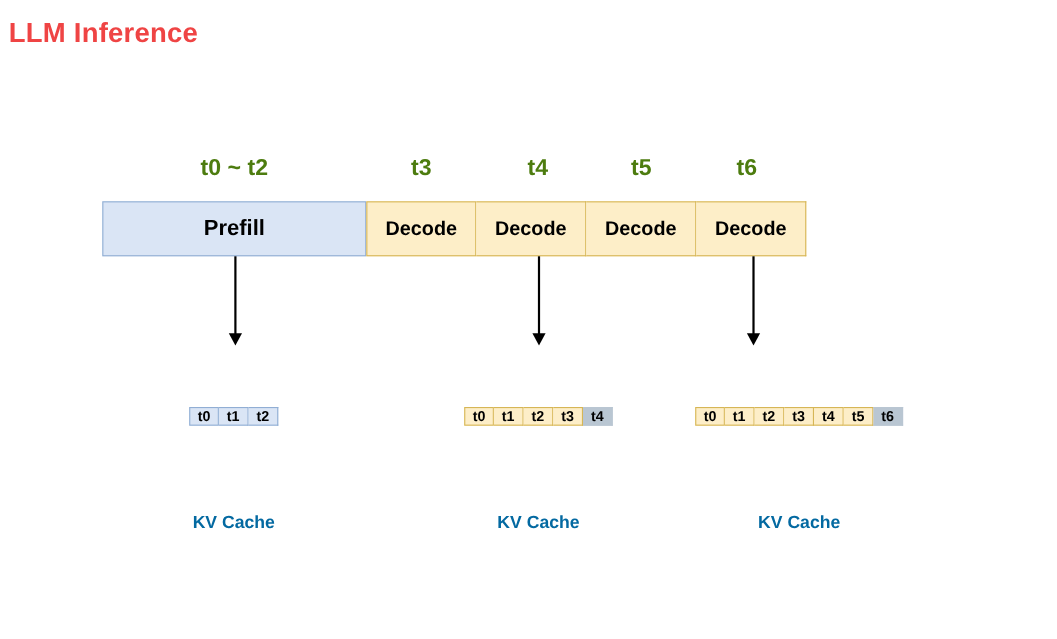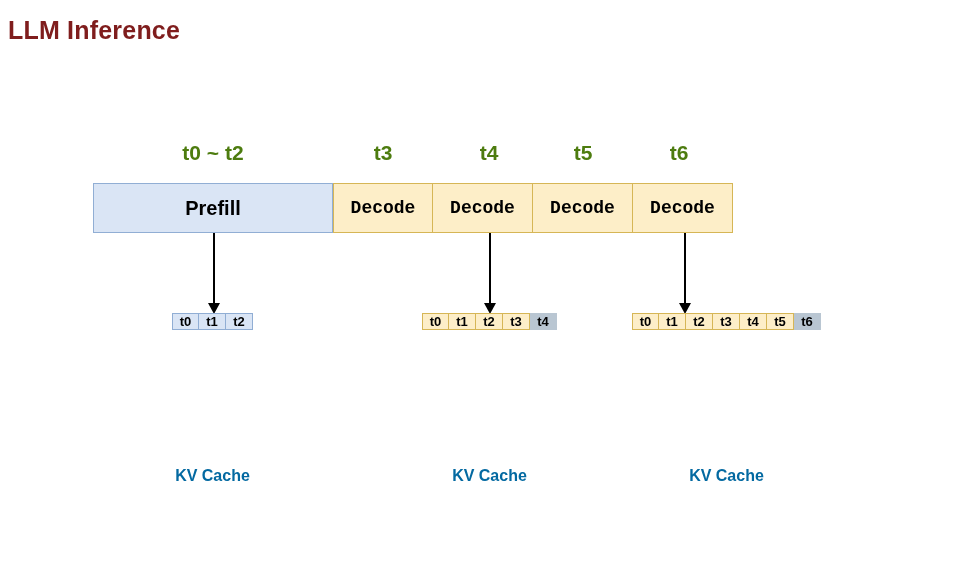--- a/index.html
+++ b/index.html
@@ -15,21 +15,21 @@
     overflow: hidden;
   }
 
   
   #page-title {
     position: absolute;
     left: 8px;
     top: 16px;
     font-size: 25px;
     font-weight: bold;
-    color: #7f1d1d;
+    color: #ef4444;
     letter-spacing: 0.2px;
     white-space: nowrap;
   }
 
   
   .tick-label {
     position: absolute;
     top: 141px;
     font-size: 21px;
     font-weight: bold;
@@ -61,21 +61,20 @@
     background: #dae5f5;
     border: 1px solid #91aed4;
     font-size: 20px;
   }
   .phase-decode {
     width: 100px;
     background: #fdeec8;
     border: 1px solid #d6b656;
     border-left-width: 0;
     font-size: 18px;
-    font-family: Liberation Mono, monospace;
   }
   .phase-decode.first-decode {
     border-left-width: 1px;
   }
 
   
   .arrow {
     position: absolute;
     width: 2px;
     background: #000000;
@@ -89,21 +88,21 @@
     border-top: 11px solid #000000;
     transform: translateX(-50%);
   }
 
   
   .kv-group {
     position: absolute;
   }
   .kv-blocks {
     display: flex;
-    align-items: flex-start;
+    align-items: center;
     height: 130px;
     box-sizing: border-box;
   }
   .kv-cell {
     width: 27px;
     display: flex;
     align-items: center;
     justify-content: center;
     font-size: 13px;
     font-weight: bold;

